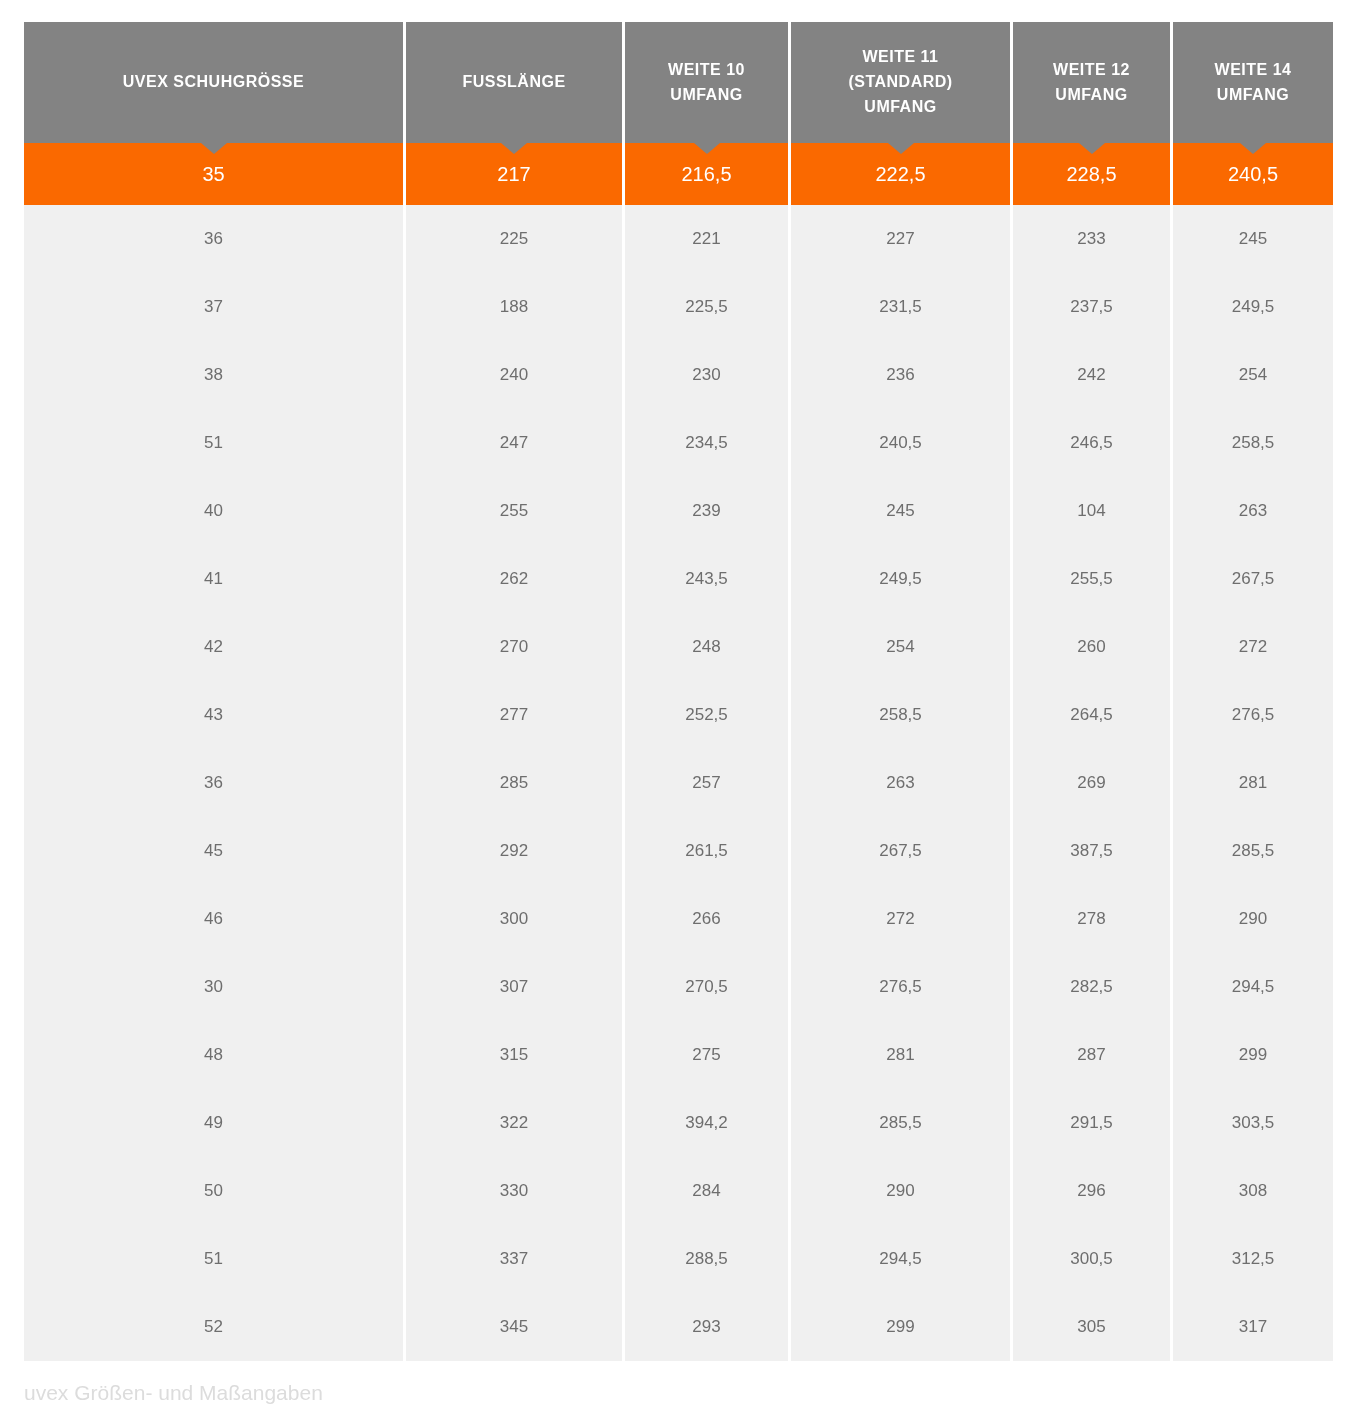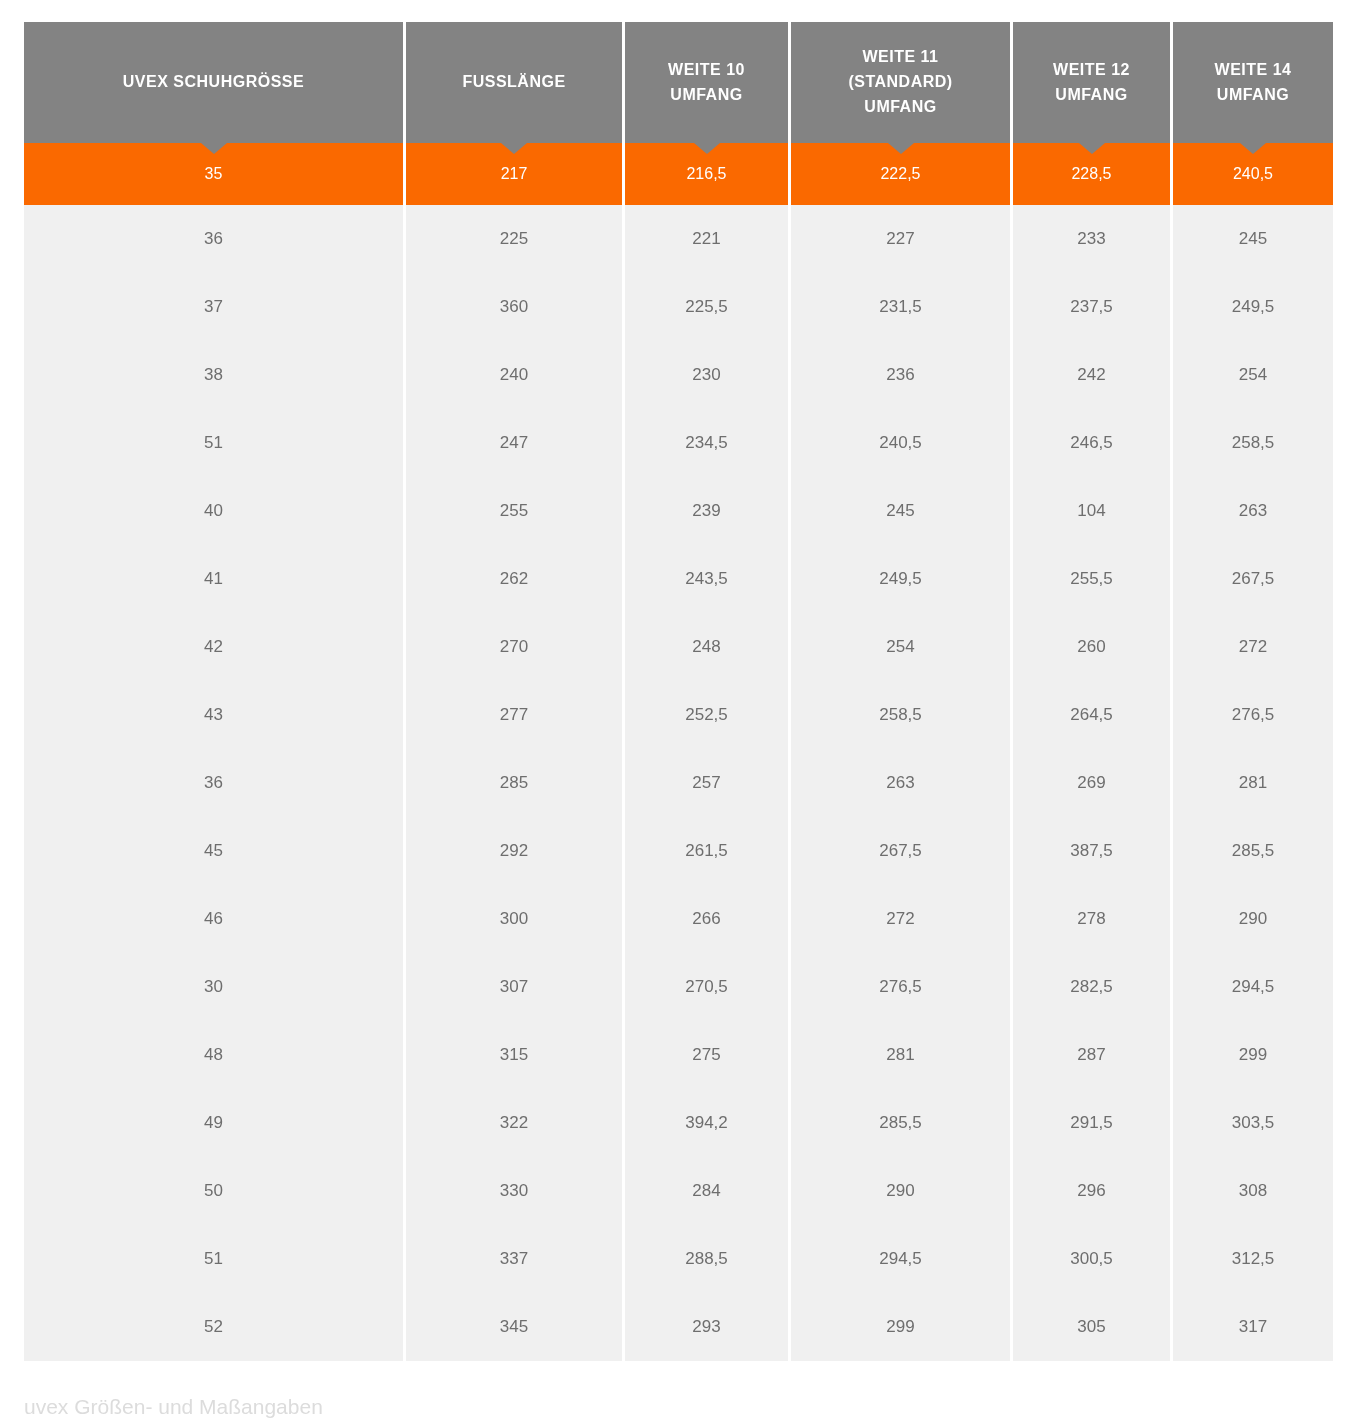--- a/index.html
+++ b/index.html
@@ -57,24 +57,24 @@
     color: #6e6e6e;
     display: flex;
     align-items: center;
     justify-content: center;
     font-size: 17px;
   }
   .cell.hl {
     height: 62px;
     background: #fa6900;
     color: #ffffff;
-    font-size: 16px;
+    font-size: 20px;
   }
   .caption {
-    margin-top: 34px;
+    margin-top: 20px;
     font-size: 21px;
     color: #dcdcdc;
   }
 </style>
 </head>
 <body>
 
 <div class="page">
   <div class="grid" id="size-table">
     <div class="trow">
@@ -104,21 +104,21 @@
       </div>
       <div class="hcell">
         <span>WEITE 14
 UMFANG</span>
         <span class="notch"></span>
       </div>
     </div>
 
   <div class="trow"><div class="cell hl">35</div><div class="cell hl">217</div><div class="cell hl">216,5</div><div class="cell hl">222,5</div><div class="cell hl">228,5</div><div class="cell hl">240,5</div></div>
       <div class="trow"><div class="cell">36</div><div class="cell">225</div><div class="cell">221</div><div class="cell">227</div><div class="cell">233</div><div class="cell">245</div></div>
-      <div class="trow"><div class="cell">37</div><div class="cell">360</div><div class="cell">225,5</div><div class="cell">231,5</div><div class="cell">237,5</div><div class="cell">249,5</div></div>
+      <div class="trow"><div class="cell">37</div><div class="cell">188</div><div class="cell">225,5</div><div class="cell">231,5</div><div class="cell">237,5</div><div class="cell">249,5</div></div>
       <div class="trow"><div class="cell">38</div><div class="cell">240</div><div class="cell">230</div><div class="cell">236</div><div class="cell">242</div><div class="cell">254</div></div>
       <div class="trow"><div class="cell">51</div><div class="cell">247</div><div class="cell">234,5</div><div class="cell">240,5</div><div class="cell">246,5</div><div class="cell">258,5</div></div>
       <div class="trow"><div class="cell">40</div><div class="cell">255</div><div class="cell">239</div><div class="cell">245</div><div class="cell">104</div><div class="cell">263</div></div>
       <div class="trow"><div class="cell">41</div><div class="cell">262</div><div class="cell">243,5</div><div class="cell">249,5</div><div class="cell">255,5</div><div class="cell">267,5</div></div>
       <div class="trow"><div class="cell">42</div><div class="cell">270</div><div class="cell">248</div><div class="cell">254</div><div class="cell">260</div><div class="cell">272</div></div>
       <div class="trow"><div class="cell">43</div><div class="cell">277</div><div class="cell">252,5</div><div class="cell">258,5</div><div class="cell">264,5</div><div class="cell">276,5</div></div>
       <div class="trow"><div class="cell">36</div><div class="cell">285</div><div class="cell">257</div><div class="cell">263</div><div class="cell">269</div><div class="cell">281</div></div>
       <div class="trow"><div class="cell">45</div><div class="cell">292</div><div class="cell">261,5</div><div class="cell">267,5</div><div class="cell">387,5</div><div class="cell">285,5</div></div>
       <div class="trow"><div class="cell">46</div><div class="cell">300</div><div class="cell">266</div><div class="cell">272</div><div class="cell">278</div><div class="cell">290</div></div>
       <div class="trow"><div class="cell">30</div><div class="cell">307</div><div class="cell">270,5</div><div class="cell">276,5</div><div class="cell">282,5</div><div class="cell">294,5</div></div>

